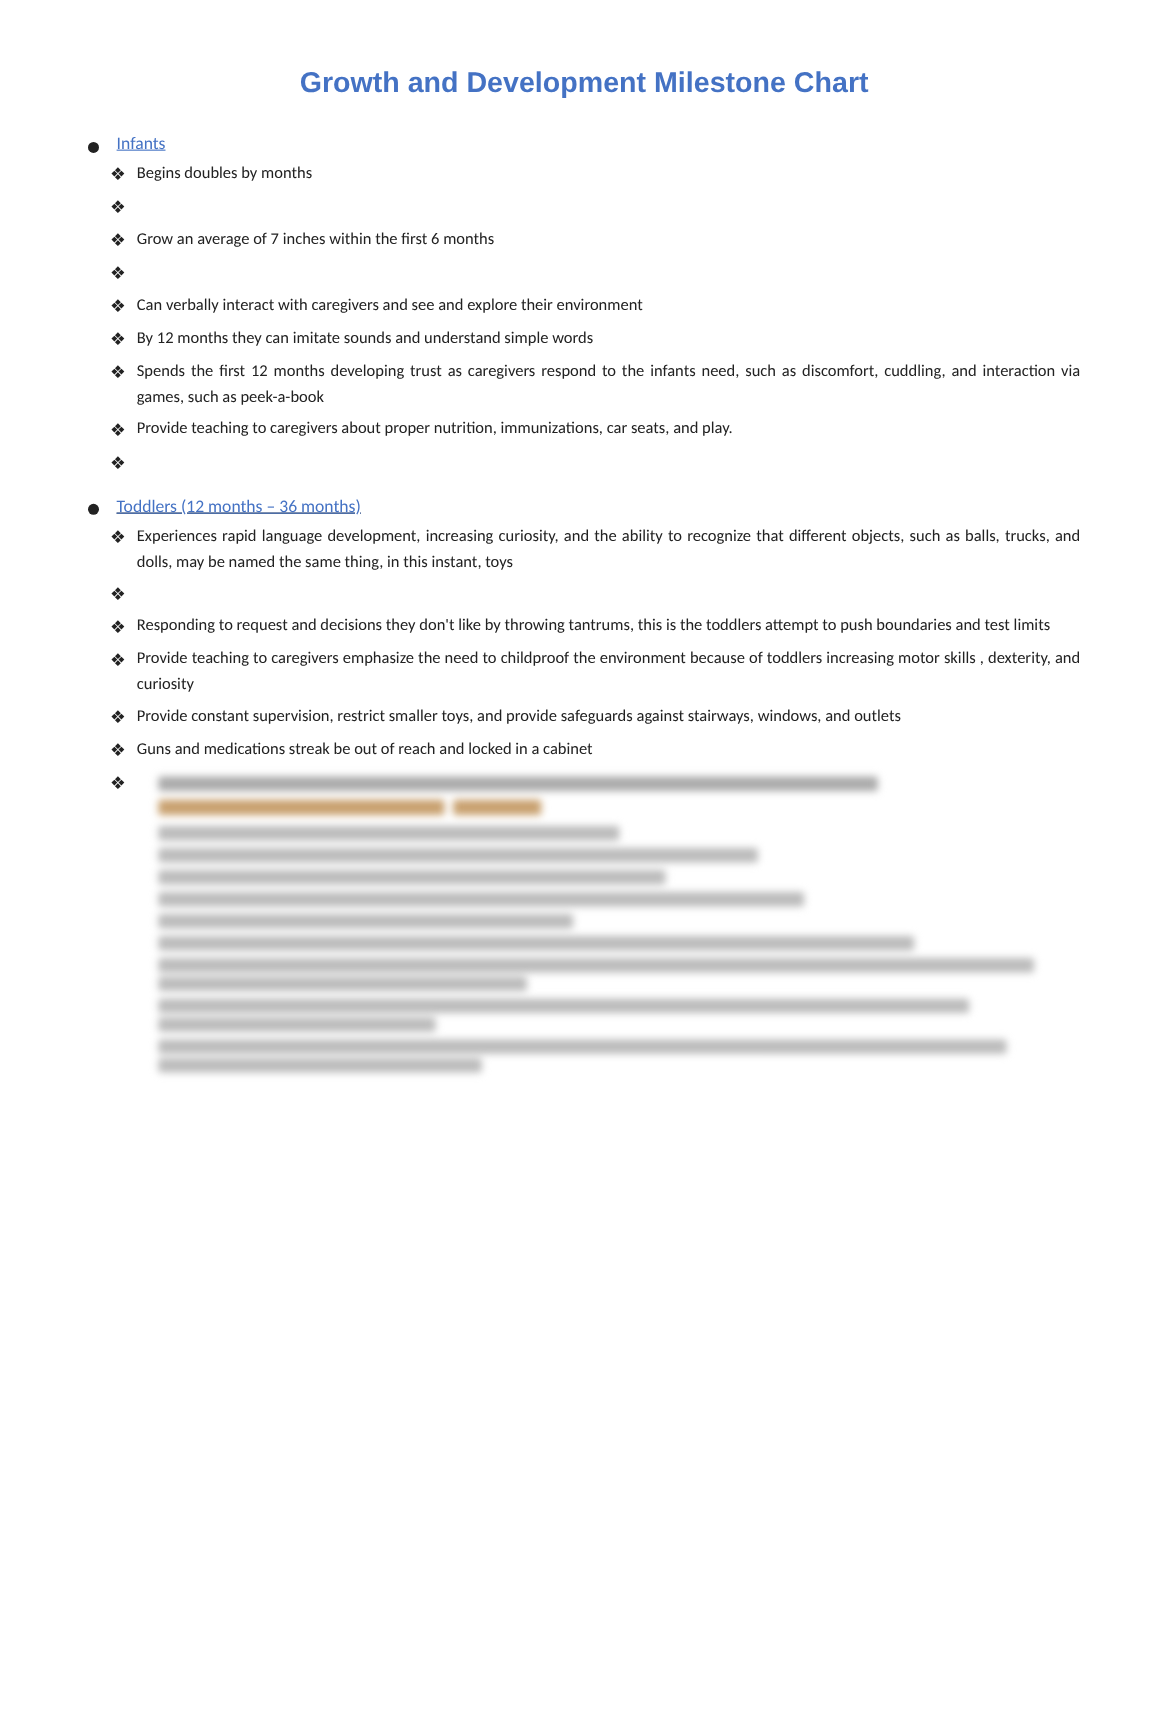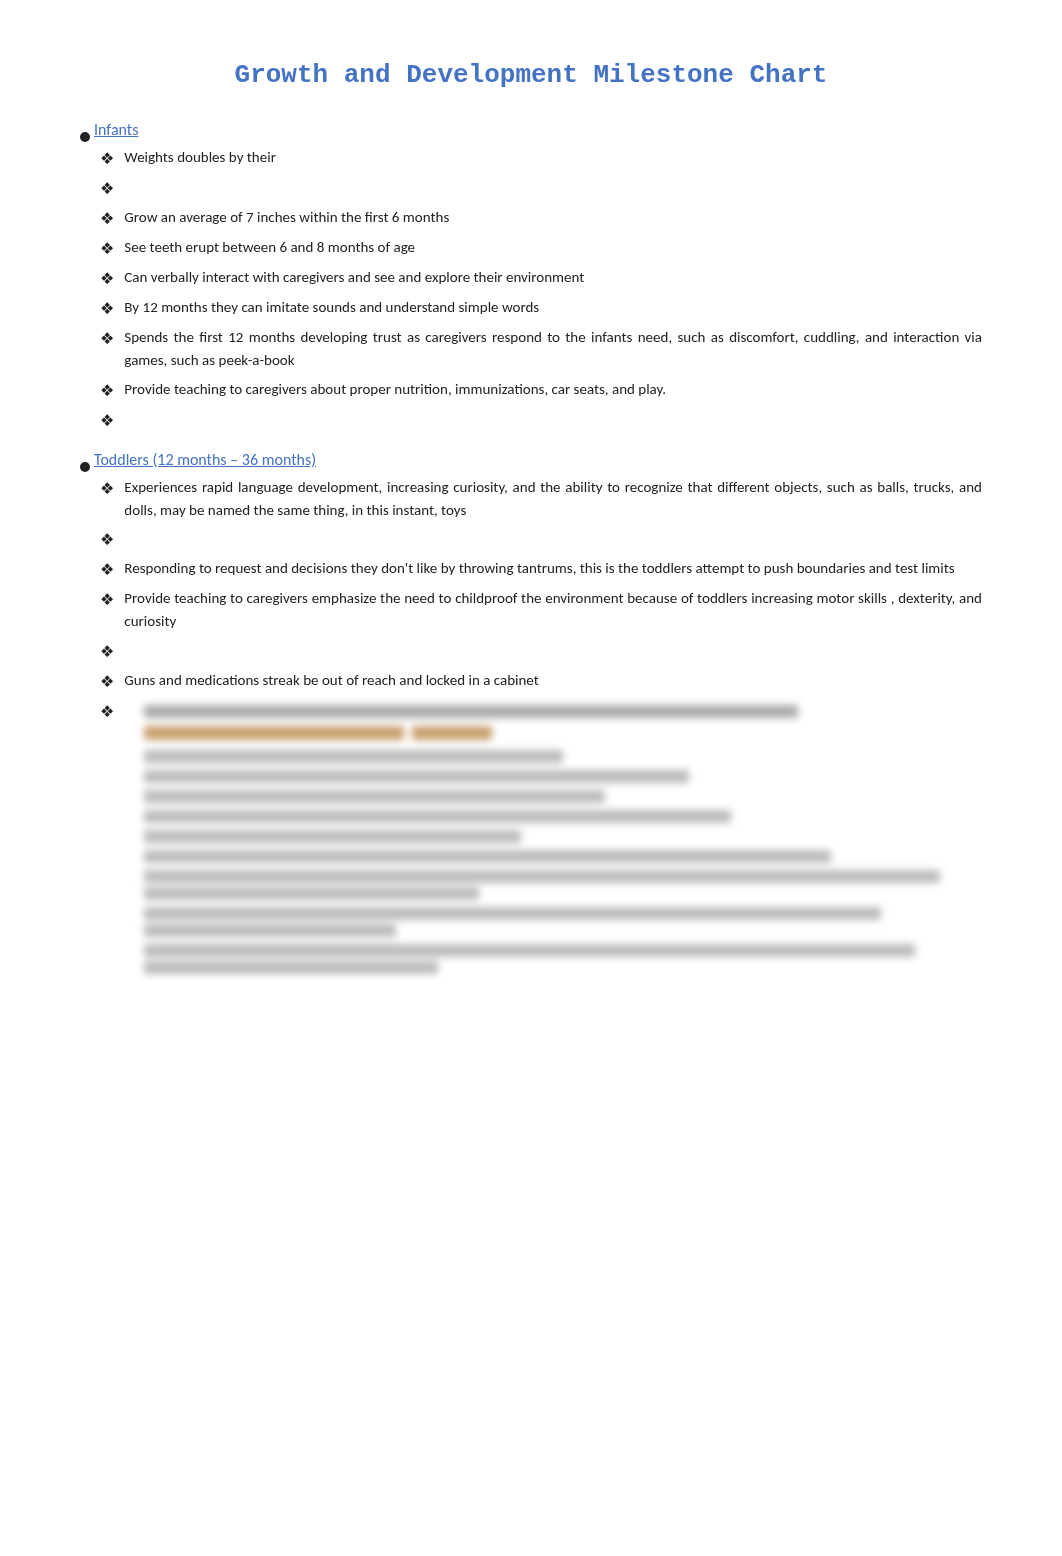--- a/index.html
+++ b/index.html
@@ -17,40 +17,40 @@
       min-height: 1556px;
       padding: 60px 80px 80px 80px;
     }
 
     .page-title {
       text-align: center;
       color: #4472c4;
       font-size: 26px;
       font-weight: bold;
       margin-bottom: 28px;
-      font-family: Liberation Mono, monospace;
+      font-family: Liberation Sans, sans-serif;
     }
 
     .content-area {
       font-family: "Calibri", "Arial", sans-serif;
       font-size: 15px;
       line-height: 1.5;
     }
 
     .bullet-list {
       list-style: none;
       padding: 0;
       margin: 0;
     }
 
     .section-header-item {
       margin-bottom: 6px;
       display: flex;
-      align-items: flex-end;
-      gap: 4px;
+      align-items: center;
+      gap: 16px;
     }
 
     .section-header-item .bullet-dot {
       width: 10px;
       height: 10px;
       border-radius: 50%;
       background: #222;
       margin-top: 5px;
       flex-shrink: 0;
     }
@@ -112,32 +112,31 @@
   <div class="content-area">
     <ul class="bullet-list">
 
       <li class="section-header-item spacer">
         <span class="bullet-dot"></span>
         <span class="section-label">Infants</span>
       </li>
 
       <li class="diamond-item">
         <span class="diamond-icon">❖</span>
-        <span class="item-text">Weights doubles by their</span>
+        <span class="item-text">Begins doubles by months</span>
       </li>
       <li class="diamond-item">
         <span class="diamond-icon">❖</span>
       </li>
       <li class="diamond-item">
         <span class="diamond-icon">❖</span>
         <span class="item-text">Grow an average of 7 inches within the first 6 months</span>
       </li>
       <li class="diamond-item">
         <span class="diamond-icon">❖</span>
-        <span class="item-text">See teeth erupt between 6 and 8 months of age</span>
       </li>
       <li class="diamond-item">
         <span class="diamond-icon">❖</span>
         <span class="item-text">Can verbally interact with caregivers and see and explore their environment</span>
       </li>
       <li class="diamond-item">
         <span class="diamond-icon">❖</span>
         <span class="item-text">By 12 months they can imitate sounds and understand simple words</span>
       </li>
       <li class="diamond-item">
@@ -167,20 +166,21 @@
       <li class="diamond-item">
         <span class="diamond-icon">❖</span>
         <span class="item-text">Responding to request and decisions they don't like by throwing tantrums, this is the toddlers attempt to push boundaries and test limits</span>
       </li>
       <li class="diamond-item">
         <span class="diamond-icon">❖</span>
         <span class="item-text">Provide teaching to caregivers emphasize the need to childproof the environment because of toddlers increasing motor skills , dexterity, and curiosity</span>
       </li>
       <li class="diamond-item">
         <span class="diamond-icon">❖</span>
+        <span class="item-text">Provide constant supervision, restrict smaller toys, and provide safeguards against stairways, windows, and outlets</span>
       </li>
       <li class="diamond-item">
         <span class="diamond-icon">❖</span>
         <span class="item-text">Guns and medications streak be out of reach and locked in a cabinet</span>
       </li>
 
       <li class="empty-diamond">
         <span class="diamond-icon">❖</span>
         <span class="item-text">
 

